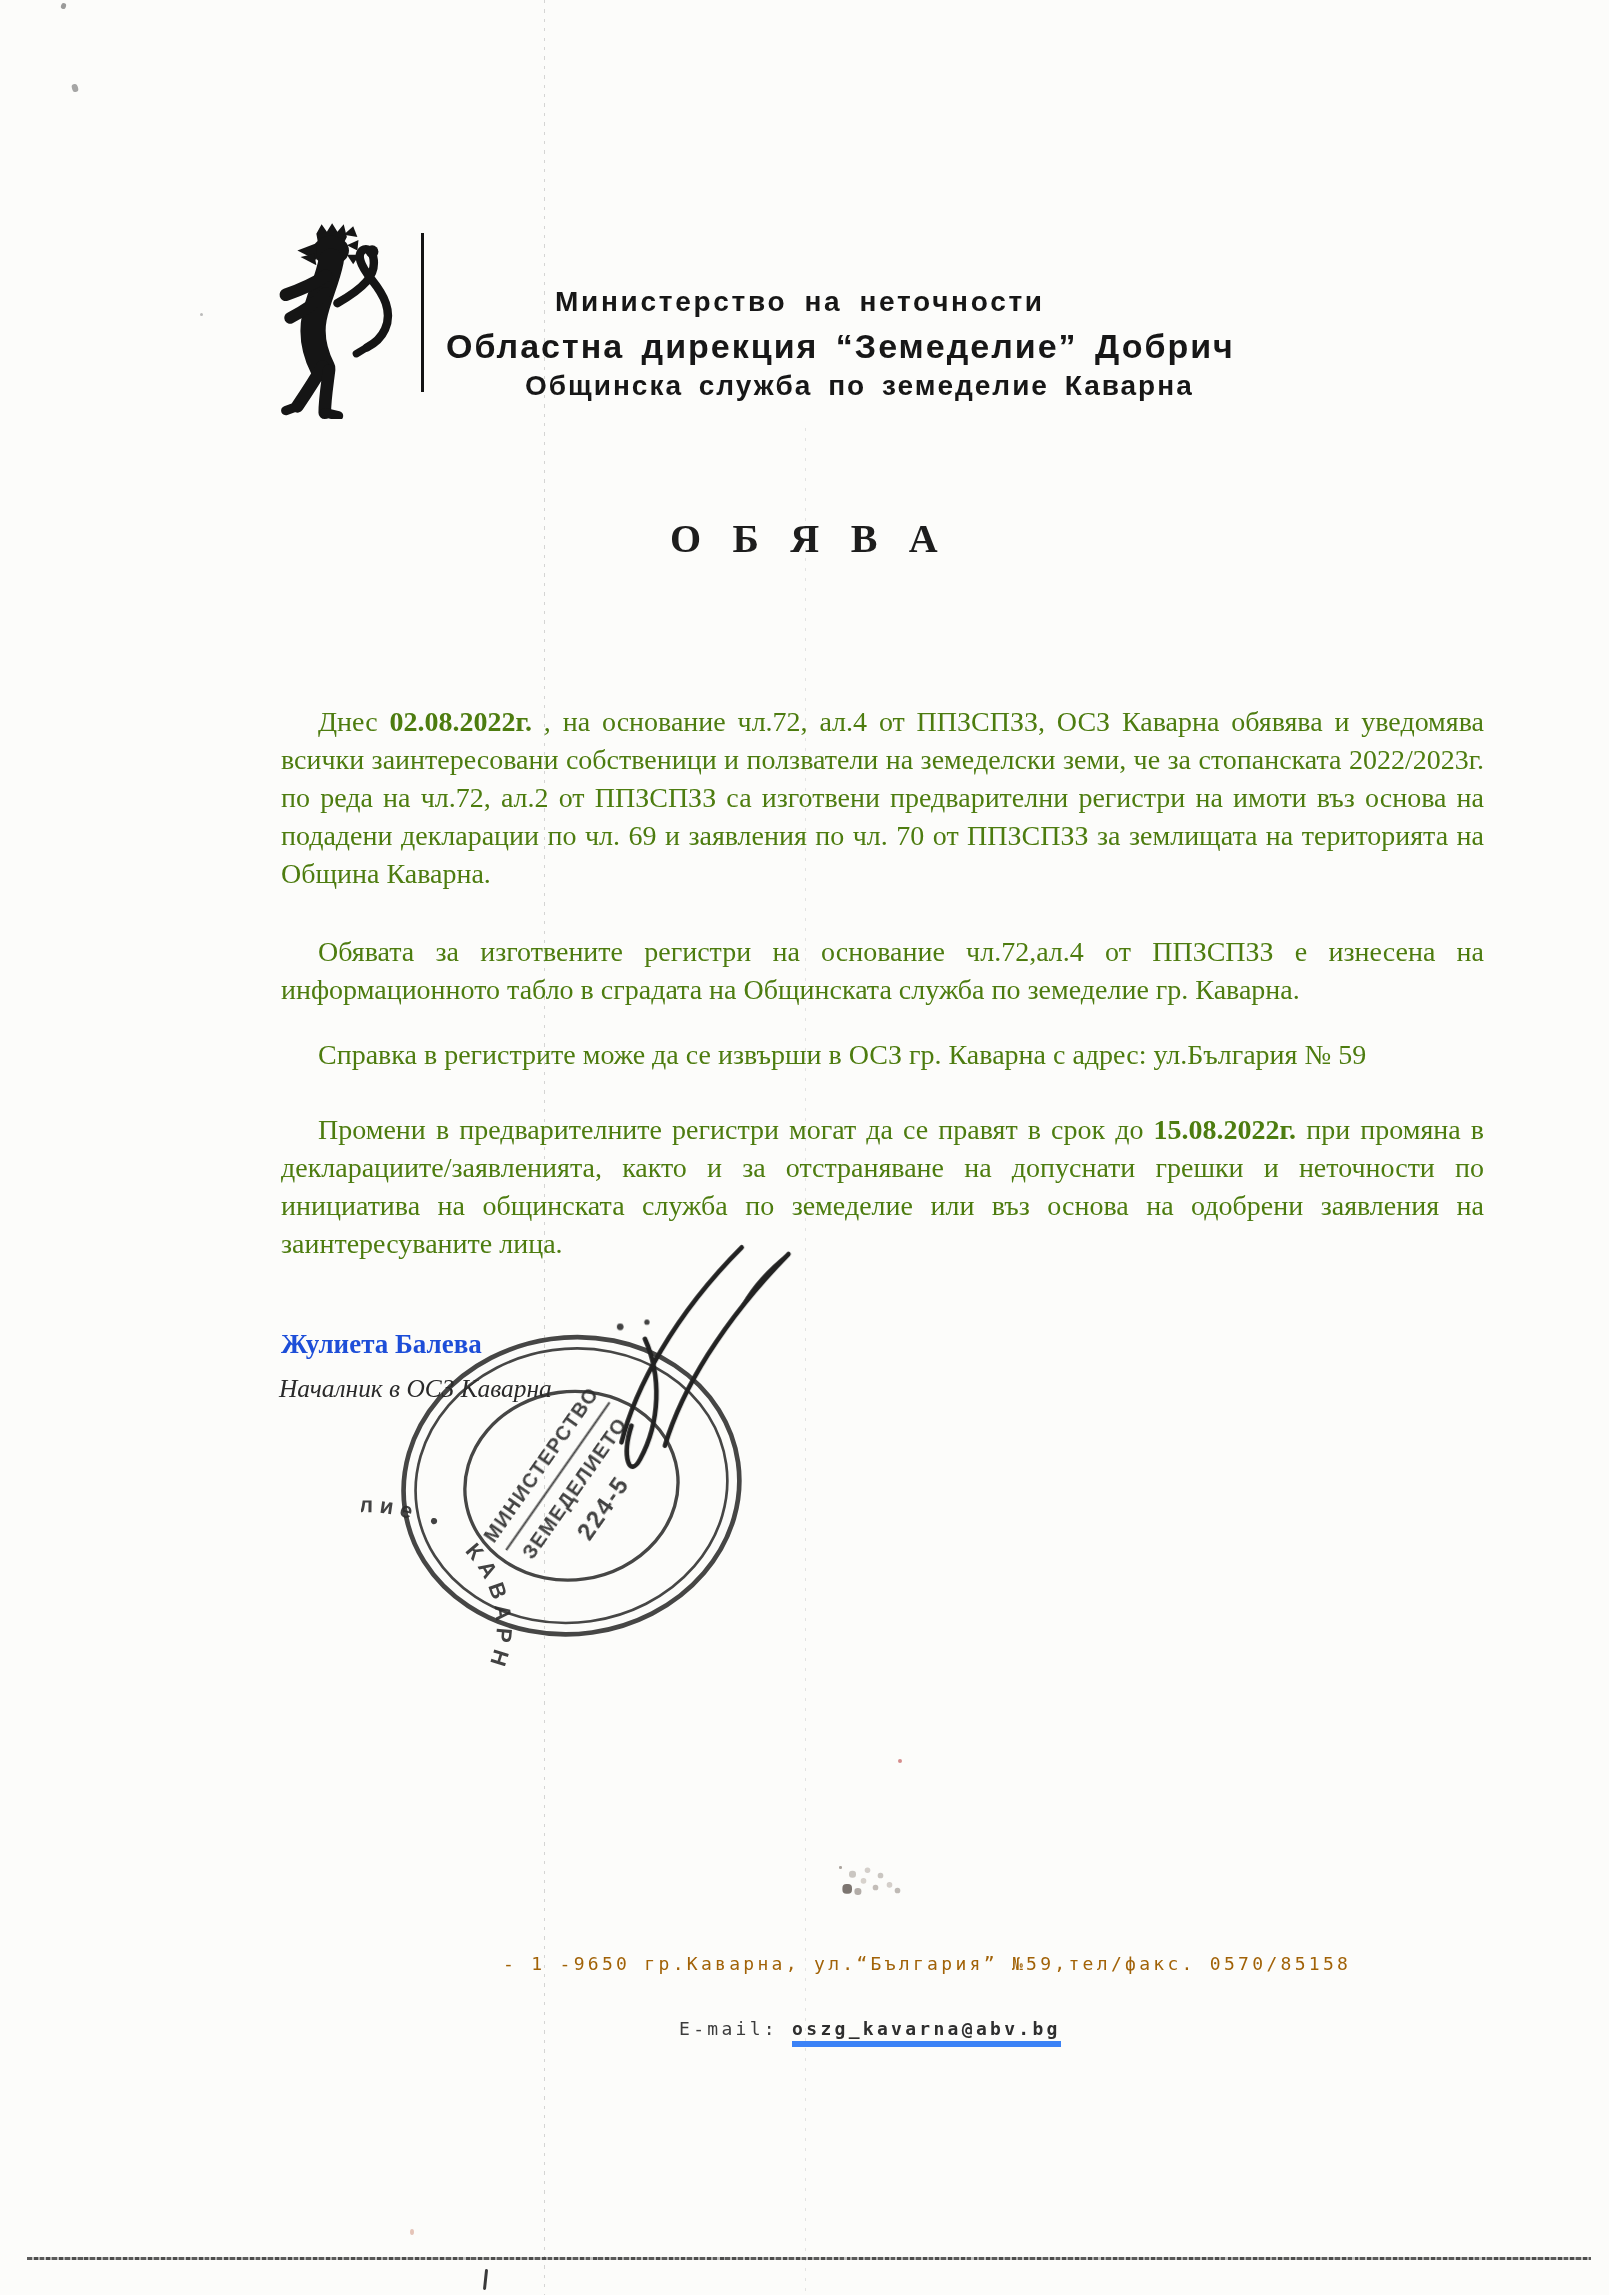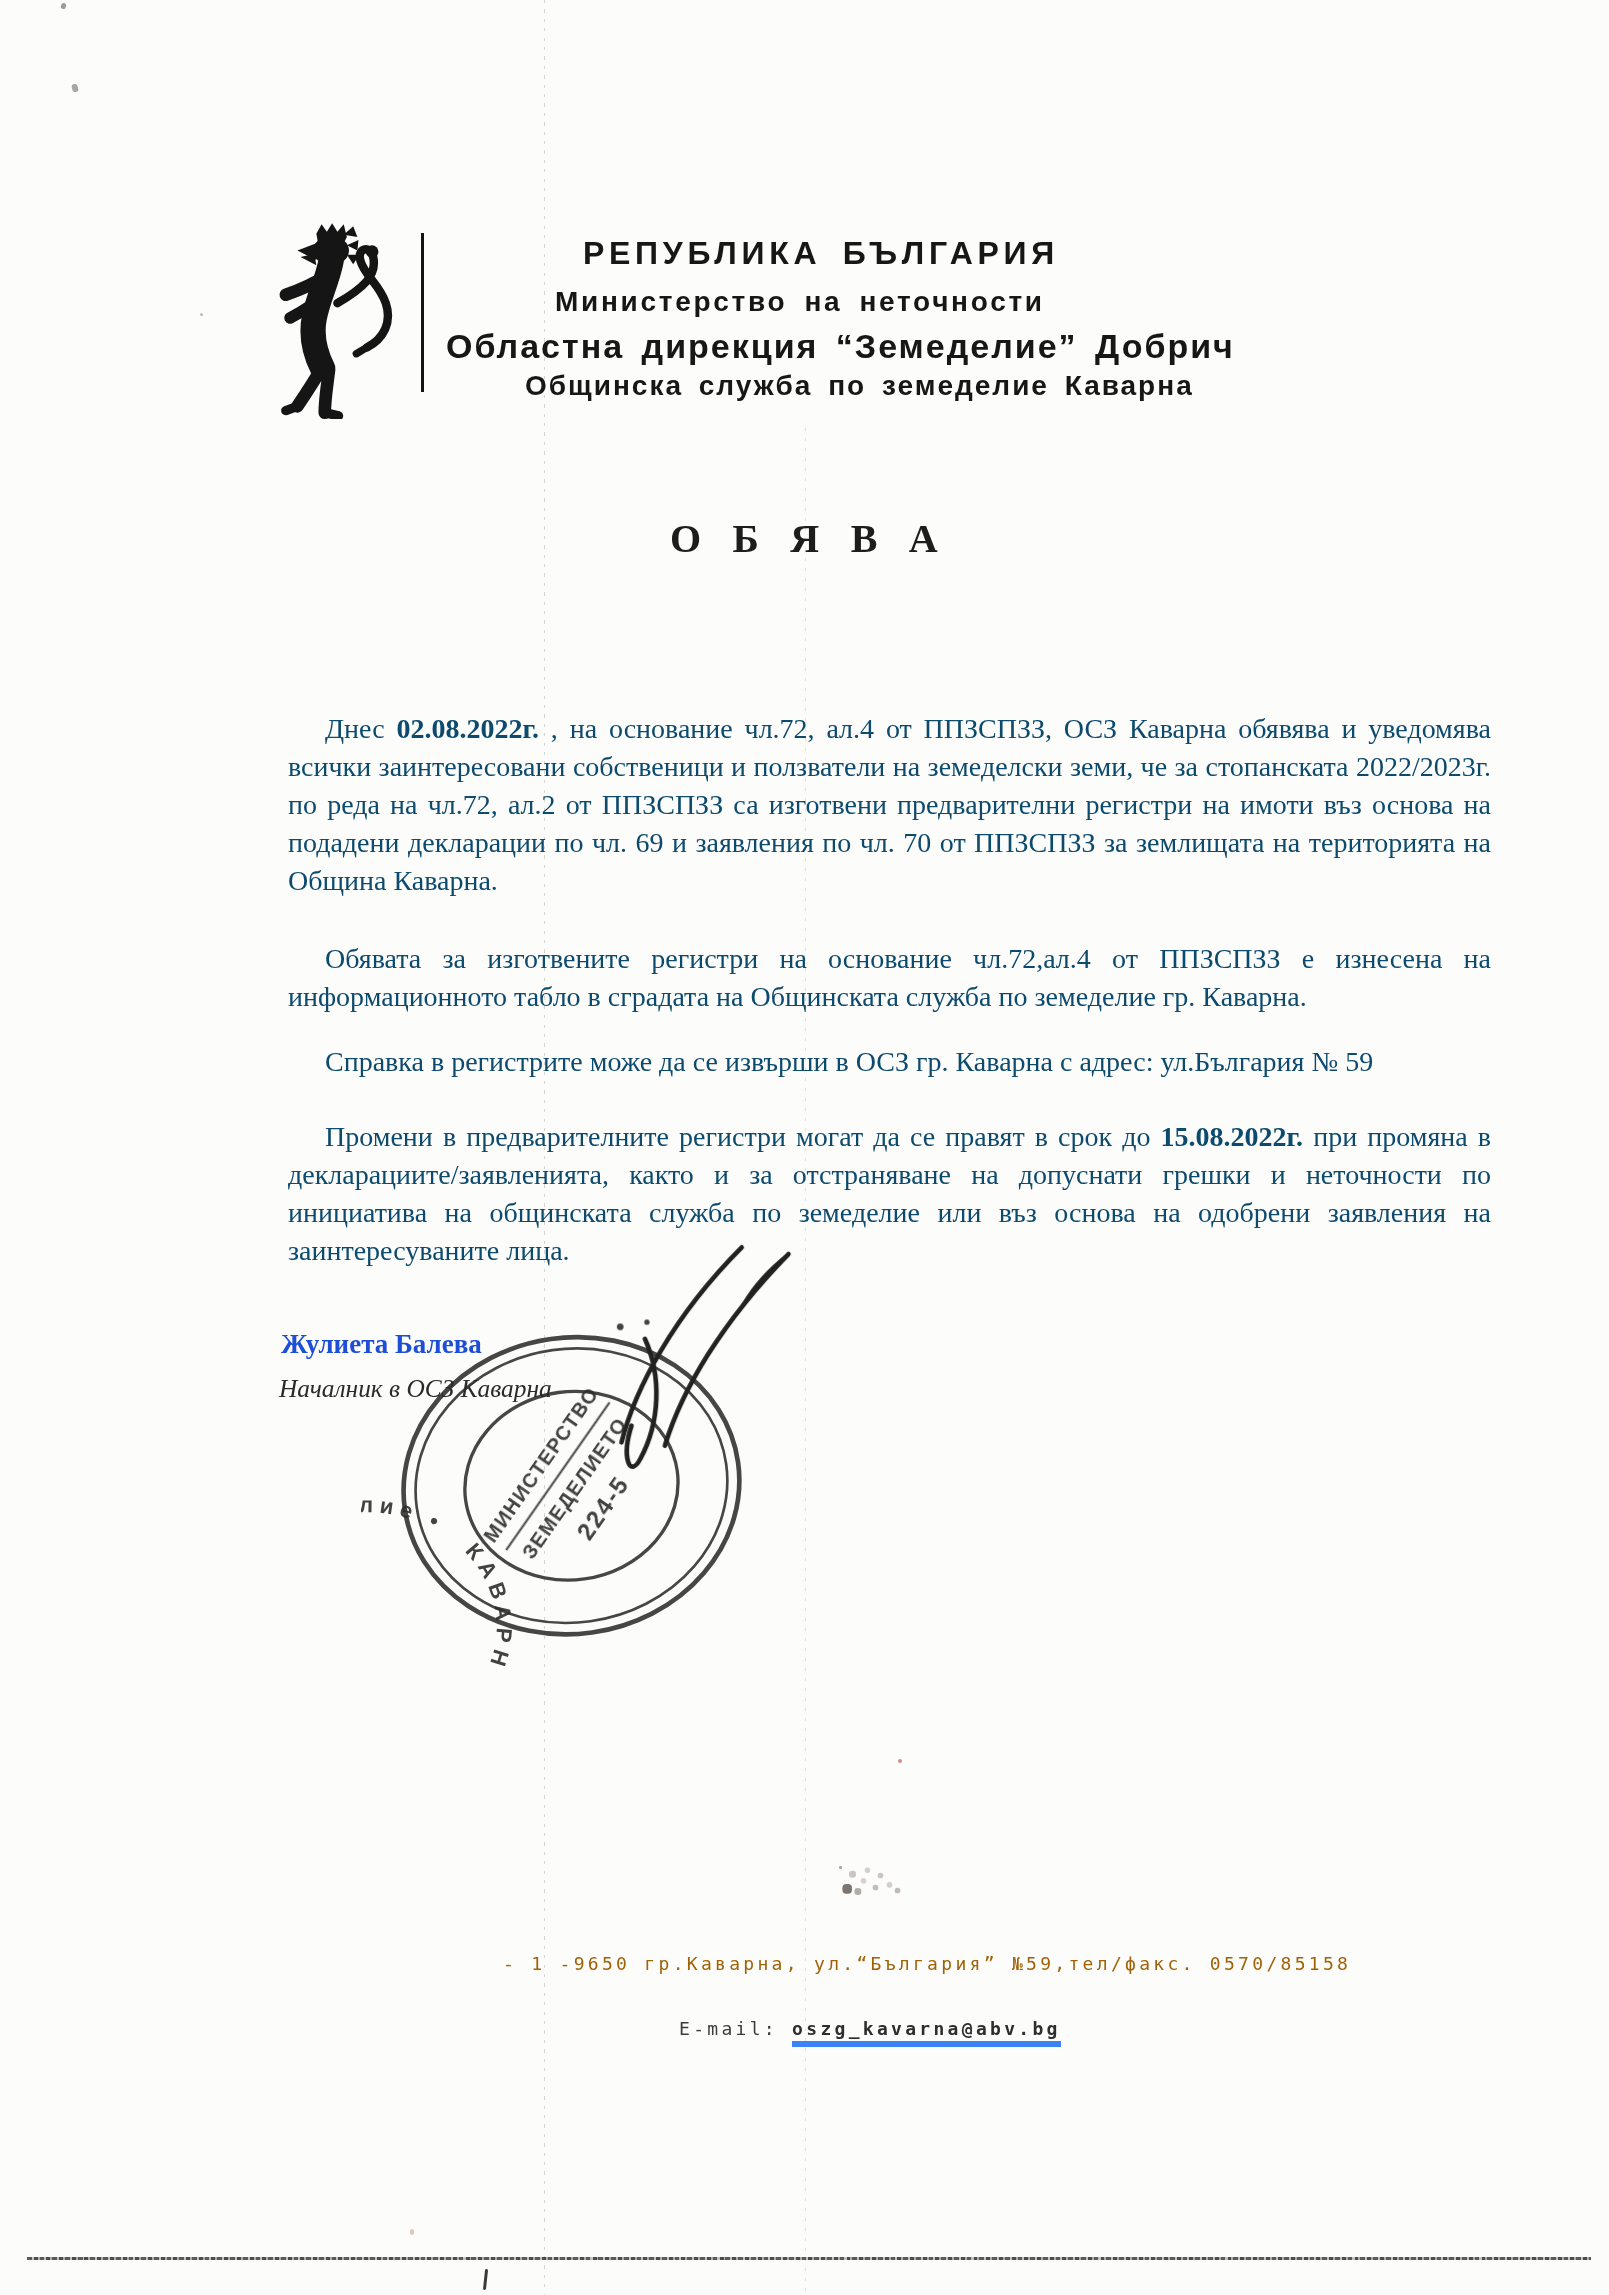--- a/index.html
+++ b/index.html
@@ -19,22 +19,22 @@
   .h-directorate{left:446px;top:327px;font-size:34px;letter-spacing:2px;word-spacing:6px;}
   .h-office{left:525px;top:370px;font-size:28px;letter-spacing:2px;word-spacing:6px;}
   .h-sep{left:421px;top:233px;width:2.7px;height:159px;background:#141414;position:absolute;}
   
   .doc-title{
     position:absolute;left:670px;top:515px;font-size:40px;font-weight:bold;
     letter-spacing:10.7px;color:#1d1d1d;white-space:nowrap;
   }
   
   .body-p{
-    position:absolute;left:281px;width:1203px;margin:7px;
-    font-size:28px;line-height:38px;color:#0c4a6e;
+    position:absolute;left:281px;width:1203px;margin:0;
+    font-size:28px;line-height:38px;color:#4d7c0f;
     text-align:justify;text-indent:37px;
   }
   .p1{top:703px;}
   .p2{top:933px;}
   .p3{top:1036px;text-align:left;}
   .p4{top:1111px;}
   .bdate{font-weight:bold;}
   
   .sig-name{position:absolute;left:281px;top:1329px;font-size:27px;font-weight:bold;color:#1d4ed8;white-space:nowrap;}
   .sig-role{position:absolute;left:279px;top:1374px;font-size:25.4px;font-style:italic;color:#2a2a2a;white-space:nowrap;}
@@ -113,21 +113,20 @@
       <path d="M20 178 L9 182" stroke-width="9"></path>
       <path d="M50 144 C48 160, 46 172, 46 184" stroke-width="12"></path>
       <path d="M46 184 L59 187" stroke-width="9"></path>
       <path d="M58 80 C82 66, 96 54, 92 36 C89 24, 76 28, 80 40 C84 54, 98 62, 104 80 C110 98, 102 114, 86 122" stroke-width="8"></path>
       <path d="M86 122 L76 128" stroke-width="7"></path>
     </g>
     <circle cx="91" cy="31" r="6" fill="#151515"></circle>
   </svg>
   <div class="h-sep"></div>
 
-  <div class="hline h-country">РЕПУБЛИКА БЪЛГАРИЯ</div>
   <div class="hline h-ministry">Министерство на неточности</div>
   <div class="hline h-directorate">Областна дирекция “Земеделие” Добрич</div>
   <div class="hline h-office">Общинска служба по земеделие Каварна</div>
 
   <div class="doc-title">О Б Я В А</div>
 
   <p class="body-p p1"><span>Днес </span><span class="bdate">02.08.2022г.</span><span> , на основание чл.72, ал.4 от ППЗСПЗЗ, ОСЗ Каварна обявява и уведомява всички заинтересовани собственици и ползватели на земеделски земи, че за стопанската 2022/2023г. по реда на чл.72, ал.2 от ППЗСПЗЗ са изготвени предварителни регистри на имоти въз основа на подадени декларации по чл. 69 и заявления по чл. 70 от ППЗСПЗЗ за землищата на територията на Община Каварна.</span></p>
 
   <p class="body-p p2">Обявата за изготвените регистри на основание чл.72,ал.4 от ППЗСПЗЗ е изнесена на информационното табло в сградата на Общинската служба по земеделие гр. Каварна.</p>
 

